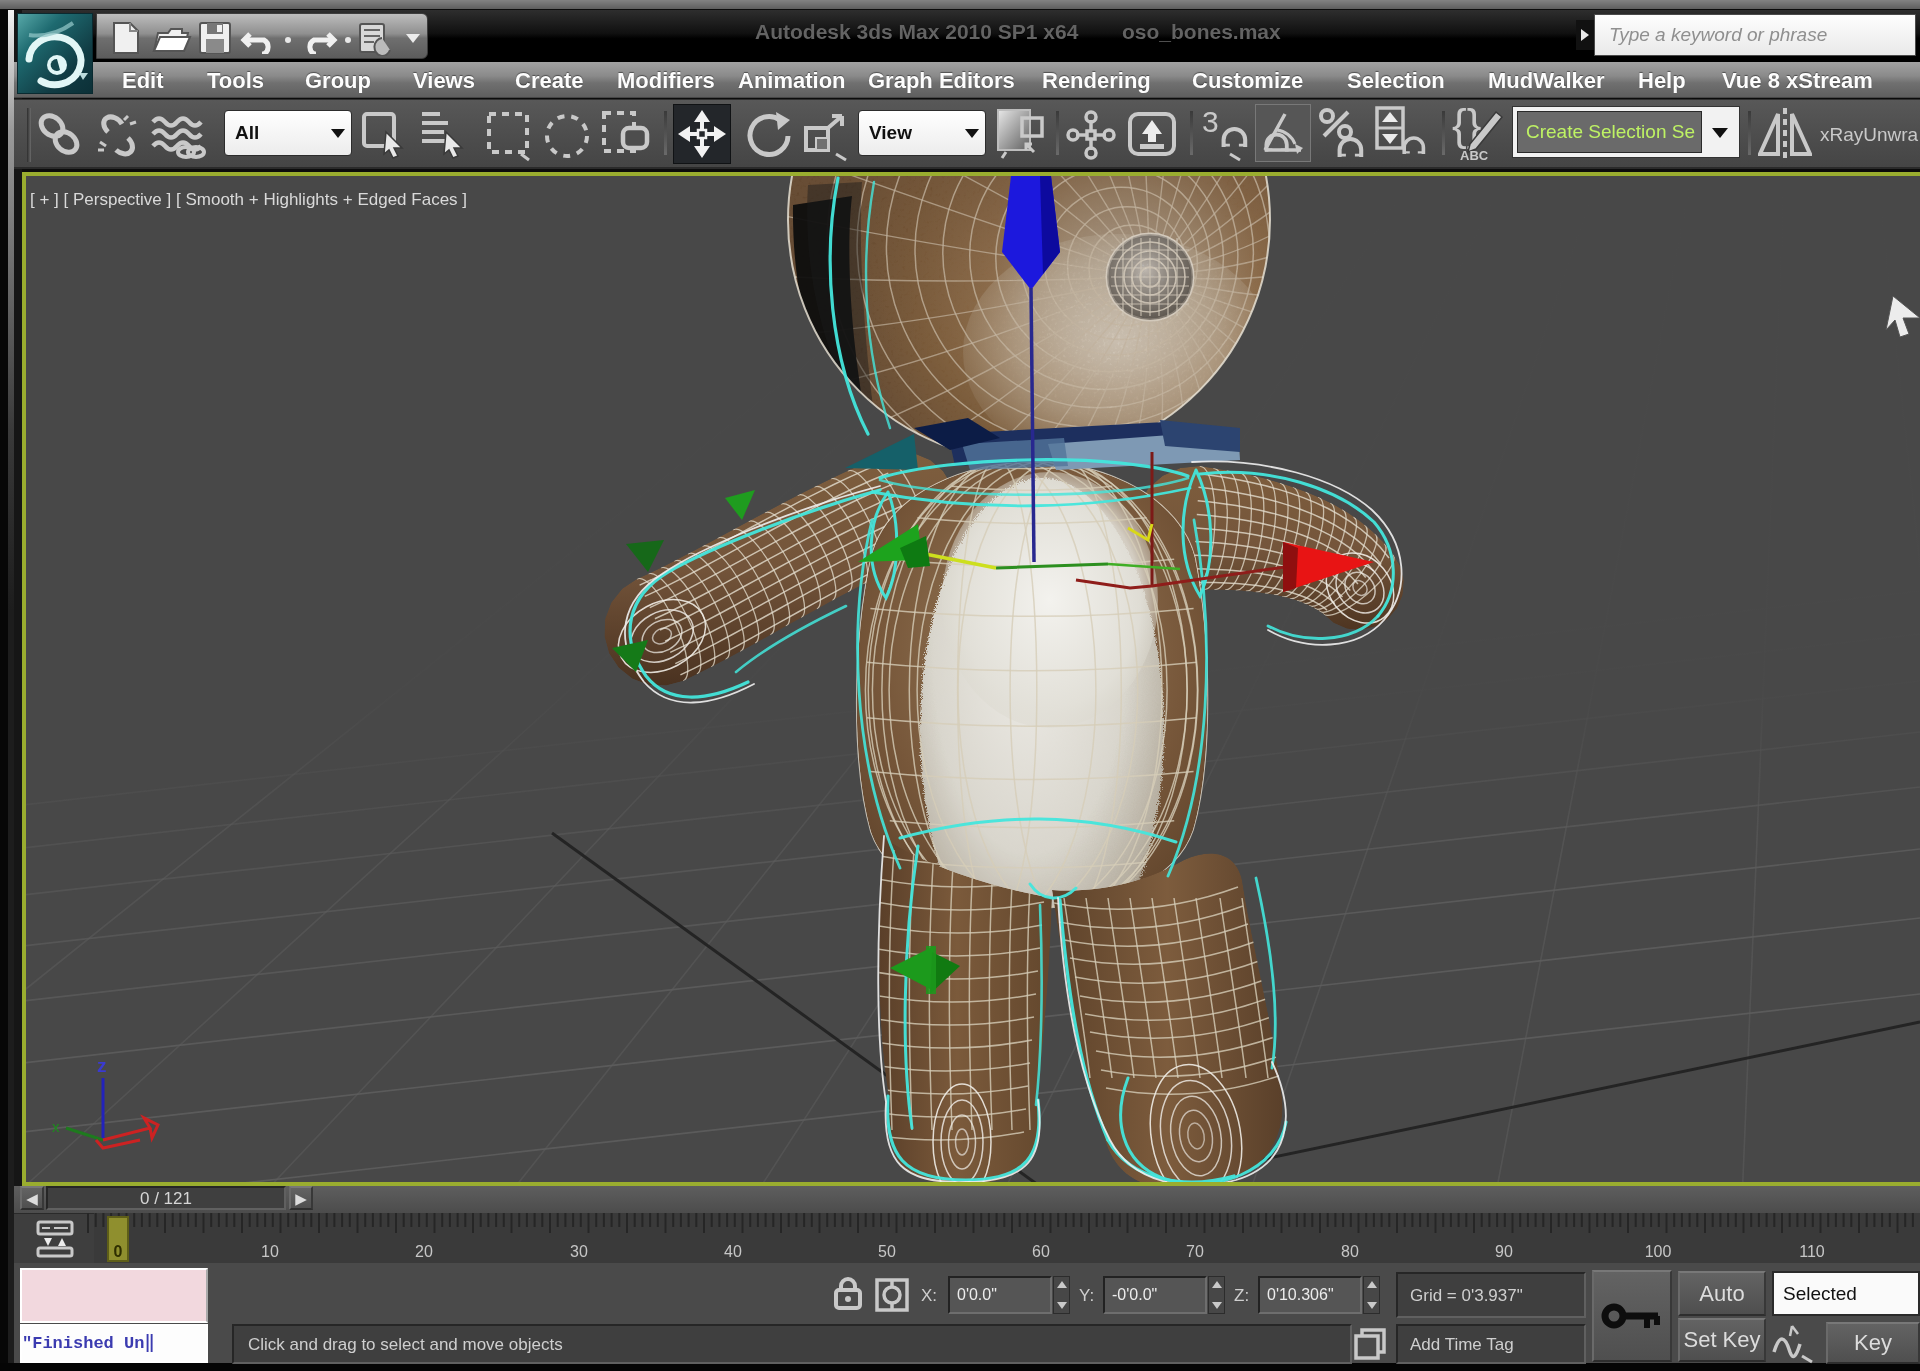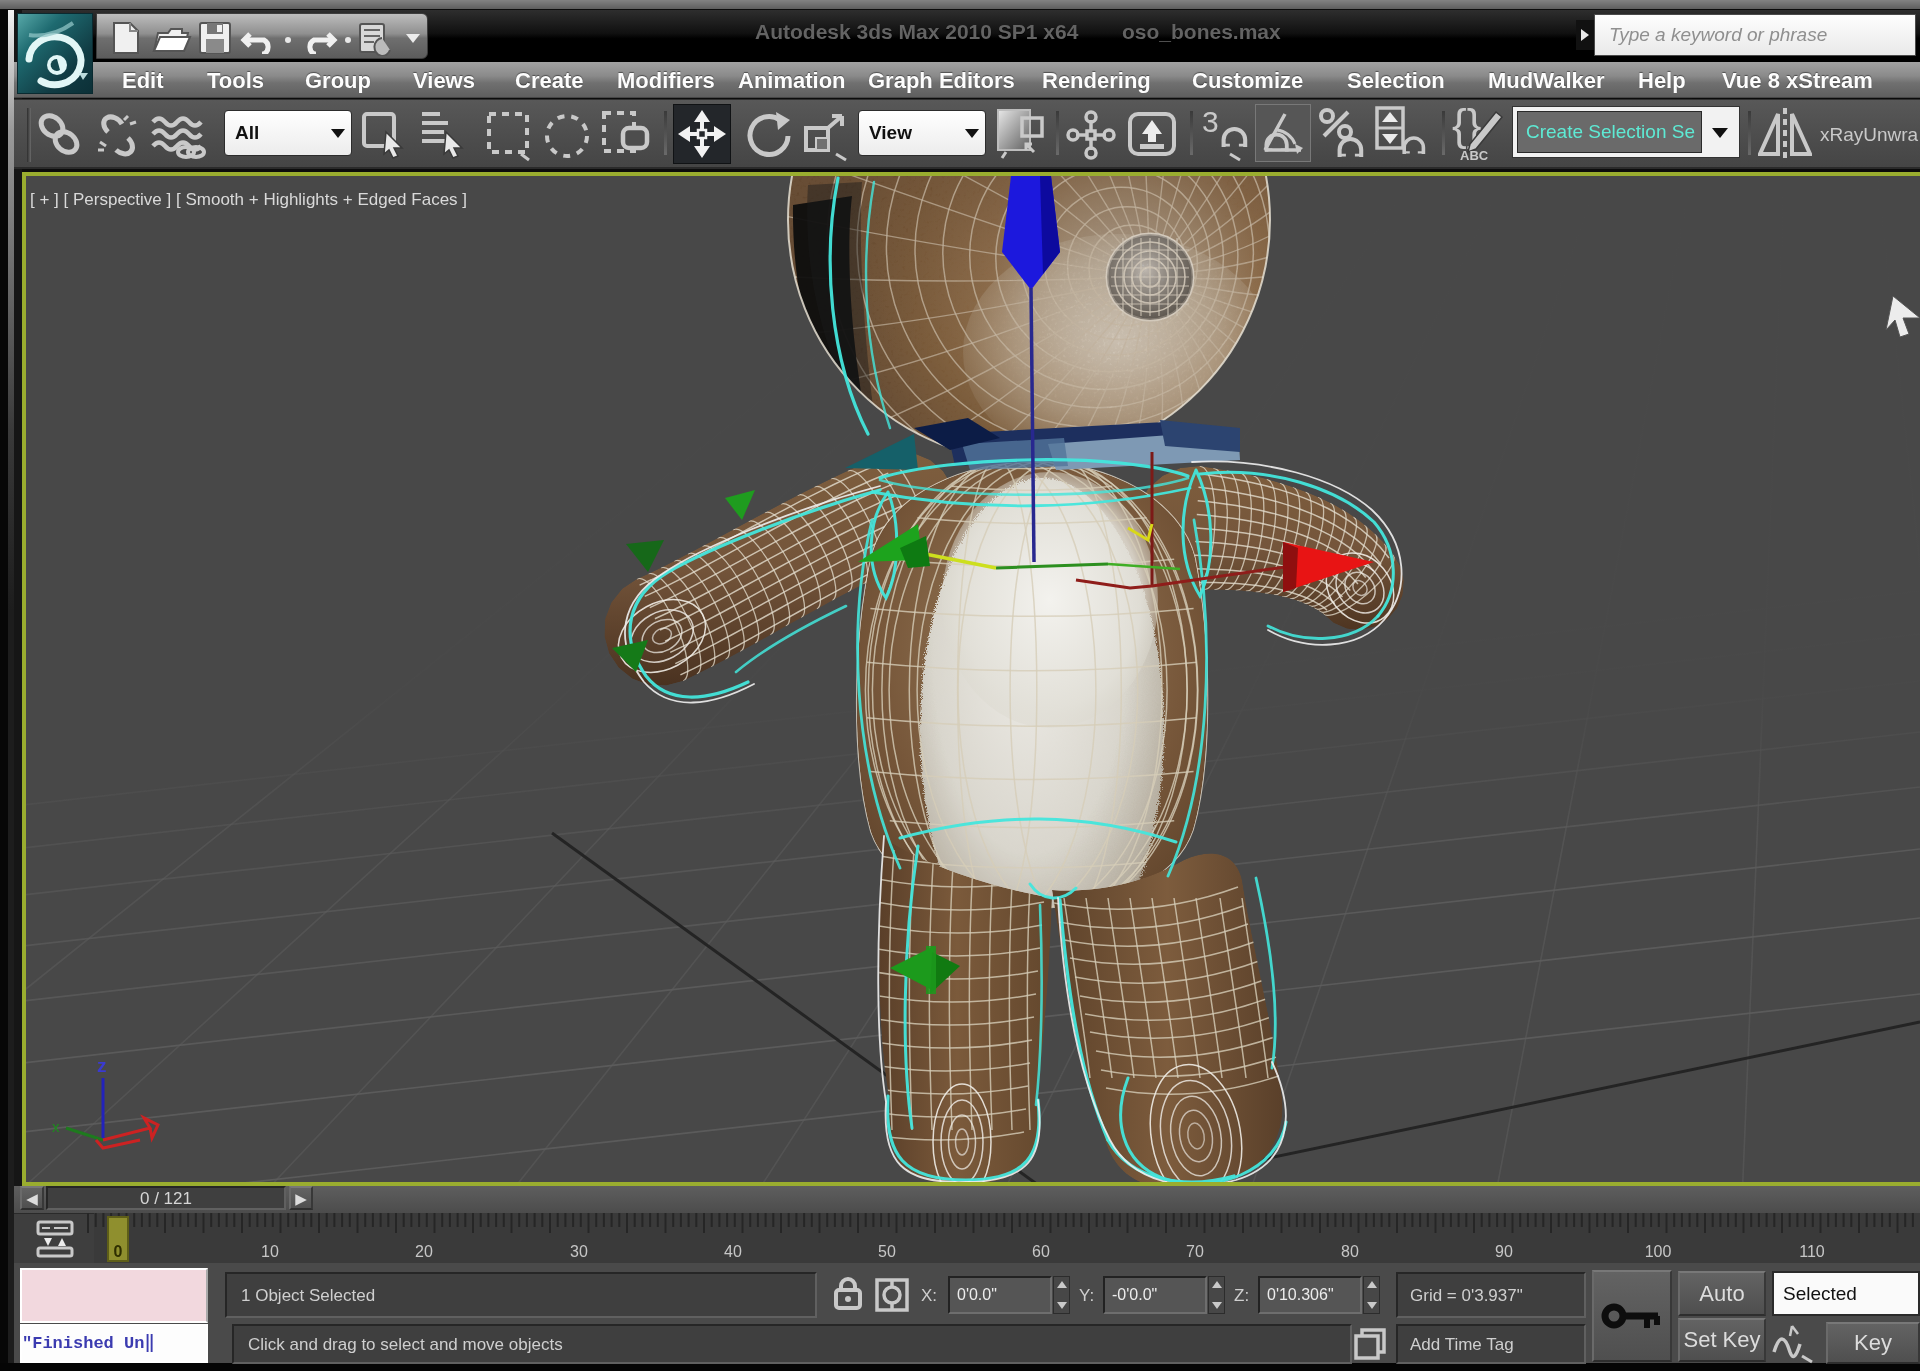--- a/index.html
+++ b/index.html
@@ -256,21 +256,21 @@
         <path d="M4,28 l7,0 M21,28 l7,0" stroke-width="3"></path>
       </g>
     </svg>
     <div class="vsep" style="left:1442px"></div>
     <svg class="abs" style="left:1452px;top:104px" width="56" height="58" viewBox="0 0 56 58">
       <text x="0" y="36" font-size="44" fill="#c9c9c9" font-family="Liberation Sans">{}</text>
       <path d="M18,40 L44,8 l6,5 L24,45 l-8,3 Z" fill="#c9c9c9" stroke="#3a3a3a" stroke-width="1.5"></path>
       <text x="8" y="56" font-size="13" font-weight="bold" fill="#c9c9c9" font-family="Liberation Sans">ABC</text>
     </svg>
     <div class="abs" style="left:1512px;top:106px;width:228px;height:52px;background:#f2f2f2;border:1px solid #333"></div>
-    <div class="abs" style="left:1517px;top:111px;width:185px;height:42px;background:#6a6a6a;border:1px solid #2a2a2a;color:#5eead4;font-size:19px;line-height:40px;padding-left:8px;white-space:nowrap;overflow:hidden">Create Selection Se</div>
+    <div class="abs" style="left:1517px;top:111px;width:185px;height:42px;background:#6a6a6a;border:1px solid #2a2a2a;color:#bef264;font-size:19px;line-height:40px;padding-left:8px;white-space:nowrap;overflow:hidden">Create Selection Se</div>
     <div class="abs" style="left:1704px;top:111px;width:32px;height:42px;background:#f2f2f2"></div>
     <div class="abs" style="left:1712px;top:128px;width:0;height:0;border-top:10px solid #111;border-left:8px solid transparent;border-right:8px solid transparent"></div>
     <div class="vsep" style="left:1748px"></div>
     <svg class="abs" style="left:1758px;top:108px" width="54" height="54" viewBox="0 0 54 54">
       <g fill="none" stroke="#c9c9c9" stroke-width="4">
         <path d="M20,6 L20,46 L2,46 Z"></path>
         <path d="M34,6 L34,46 L52,46 Z"></path>
         <line x1="27" y1="0" x2="27" y2="52" stroke-dasharray="6 5"></line>
       </g>
     </svg>
@@ -945,21 +945,20 @@
       <text x="1336" y="44" font-size="16" fill="#c6c6c6" text-anchor="middle" font-family="Liberation Sans">80</text>
       <text x="1490" y="44" font-size="16" fill="#c6c6c6" text-anchor="middle" font-family="Liberation Sans">90</text>
       <text x="1644" y="44" font-size="16" fill="#c6c6c6" text-anchor="middle" font-family="Liberation Sans">100</text>
       <text x="1798" y="44" font-size="16" fill="#c6c6c6" text-anchor="middle" font-family="Liberation Sans">110</text>
       <rect x="94" y="4" width="20" height="44" fill="#8f8f2e" stroke="#5e5e18" stroke-width="2"></rect>
       <text x="104" y="44" font-size="16" fill="#2e2e00" text-anchor="middle" font-weight="bold" font-family="Liberation Sans">0</text>
     </svg>
     <div class="abs" id="statusarea"></div>
     <div class="abs" style="left:20px;top:1268px;width:188px;height:55px;background:#f2d8de;border:2px solid #fff;border-right:2px solid #aaa"></div>
     <div class="abs" style="left:20px;top:1324px;width:188px;height:39px;background:#fdfdfd;border:2px solid #fff;font-family:'Liberation Mono',monospace;font-size:17px;font-weight:bold;color:#3b3bb0;line-height:36px;white-space:nowrap;overflow:hidden">"Finished Un‖</div>
-    <div class="sunken" style="left:225px;top:1272px;width:592px;height:46px;line-height:44px;padding-left:14px">1 Object Selected</div>
     <svg class="abs" style="left:832px;top:1276px" width="34" height="36" viewBox="0 0 34 36">
       <rect x="4" y="14" width="24" height="18" rx="3" fill="none" stroke="#c9c9c9" stroke-width="4"></rect>
       <path d="M9,14 v-4 a7,7 0 0 1 14,0 v4" fill="none" stroke="#c9c9c9" stroke-width="4"></path>
       <circle cx="16" cy="23" r="3" fill="#c9c9c9"></circle>
     </svg>
     <svg class="abs" style="left:874px;top:1277px" width="38" height="38" viewBox="0 0 38 38">
       <rect x="3" y="3" width="30" height="30" fill="none" stroke="#c9c9c9" stroke-width="3.5"></rect>
       <circle cx="18" cy="18" r="8" fill="none" stroke="#c9c9c9" stroke-width="3.5"></circle>
       <line x1="18" y1="3" x2="18" y2="10" stroke="#c9c9c9" stroke-width="3.5"></line>
       <line x1="18" y1="26" x2="18" y2="33" stroke="#c9c9c9" stroke-width="3.5"></line>

